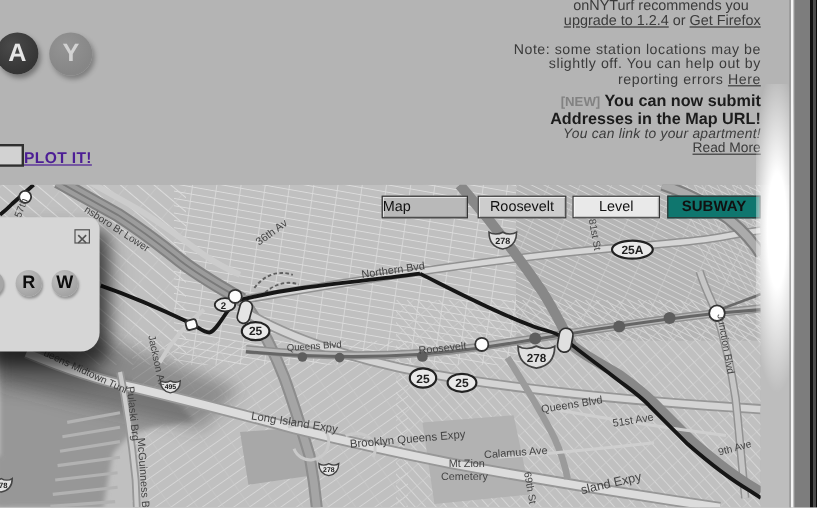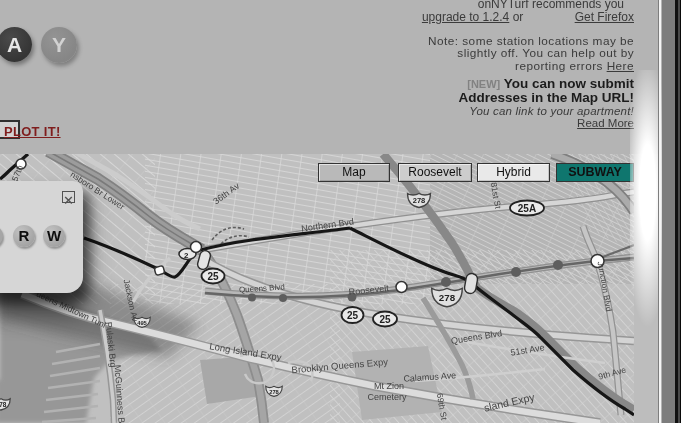--- a/index.html
+++ b/index.html
@@ -16,27 +16,27 @@
 <div class="abs" style="left:-3px;top:27px;width:35px;height:35px;border-radius:50%;background:radial-gradient(circle at 38% 32%, #4a4a4a, #353535 70%);box-shadow:2px 3px 4px rgba(0,0,0,0.35);"></div>
 
 <div class="abs" style="left:-3px;top:27px;width:35px;height:35px;text-align:center;line-height:35px;font-size:21px;font-weight:bold;color:#e6e6e6;">A</div>
 
 <div class="abs" style="left:41px;top:27px;width:36px;height:36px;border-radius:50%;background:radial-gradient(circle at 38% 32%, #949494, #868686 70%);box-shadow:2px 3px 4px rgba(0,0,0,0.3);"></div>
 
 <div class="abs" style="left:41px;top:27px;width:36px;height:36px;text-align:center;line-height:36px;font-size:21px;font-weight:bold;color:#d2d2d2;">Y</div>
 
 <div class="abs" style="left:-5px;top:120px;width:21px;height:15px;background:#d2d2d2;border:2px solid #2f2f2f;"></div>
 
-<div class="abs" style="left:4px;top:124px;font-size:13px;font-weight:bold;color:#7f1d1d;text-decoration:underline;letter-spacing:0.3px;">PLOT&nbsp;IT!</div>
+<div class="abs" style="left:20px;top:124px;font-size:13px;font-weight:bold;color:#4c1d95;text-decoration:underline;letter-spacing:0.3px;">PLOT&nbsp;IT!</div>
 
 <div class="abs" style="right:47px;top:-2px;width:360px;text-align:right;color:#3b3b3b;">
 
   <div style="font-size:12px;line-height:12px;margin-right:10px;">onNYTurf recommends you</div>
 
-  <div style="font-size:12px;line-height:12px;margin-top:1px;"><span style="text-decoration:underline;text-align:right;">upgrade to 1.2.4</span> or <span style="text-decoration:underline;margin-left:48px;">Get Firefox</span></div>
+  <div style="font-size:12px;line-height:12px;margin-top:1px;"><span style="text-decoration:underline;text-align:right;">upgrade to 1.2.4</span> or <span style="text-decoration:underline;">Get Firefox</span></div>
 
 
   <div style="margin-top:12px;font-size:11.8px;line-height:12.4px;letter-spacing:0.45px;">Note: some station locations may be<br>slightly off. You can help out by<br>reporting errors <span style="text-decoration:underline;">Here</span></div>
 
   <div style="margin-top:5px;font-size:13.5px;line-height:14px;color:#1c1c1c;font-weight:bold;"><span style="color:#828282;font-size:11px;">[NEW]</span> You can now submit<br>Addresses in the Map URL!</div>
 
   <div style="margin-top:1px;font-size:11.5px;line-height:11px;font-style:italic;letter-spacing:0.2px;">You can link to your apartment!</div>
 
   <div style="margin-top:1px;font-size:11.5px;line-height:11px;text-decoration:underline;">Read More</div>
 </div>
@@ -313,25 +313,25 @@
 
 <text x="613" y="376" transform="rotate(-15 613 376)" font-size="8.5" text-anchor="middle">9th Ave</text>
 
 <text x="510" y="406" transform="rotate(-13 510 406)" font-size="10.5" text-anchor="middle">sland Expy</text>
 
 <text x="128" y="301" transform="rotate(78 128 301)" font-size="8.5" text-anchor="middle">Jackson Av</text>
 </g>
 </svg>
 </div>
 
-<div class="abs" style="left:318px;top:163px;width:70px;height:17px;background:#b9b9b9;border:1px solid #333;box-shadow:inset 1px 1px 0 rgba(255,255,255,0.6), inset -1px -1px 0 rgba(0,0,0,0.15);text-align:center;line-height:17px;font-size:12px;color:#111;">Map</div>
+<div class="abs" style="left:318px;top:163px;width:70px;height:17px;background:#b9b9b9;border:1px solid #333;box-shadow:inset 1px 1px 0 rgba(255,255,255,0.6), inset -1px -1px 0 rgba(0,0,0,0.15);line-height:17px;font-size:12px;color:#111;">Map</div>
 
 <div class="abs" style="left:398px;top:163px;width:72px;height:17px;background:#cdcdcd;border:1px solid #333;box-shadow:inset 1px 1px 0 rgba(255,255,255,0.6), inset -1px -1px 0 rgba(0,0,0,0.15);text-align:center;line-height:17px;font-size:12px;color:#111;">Roosevelt</div>
 
-<div class="abs" style="left:477px;top:163px;width:71px;height:17px;background:#e9e9e9;border:1px solid #333;box-shadow:inset 1px 1px 0 rgba(255,255,255,0.6), inset -1px -1px 0 rgba(0,0,0,0.15);text-align:center;line-height:17px;font-size:12px;color:#111;">Hybrid</div>
+<div class="abs" style="left:477px;top:163px;width:71px;height:17px;background:#e9e9e9;border:1px solid #333;box-shadow:inset 1px 1px 0 rgba(255,255,255,0.6), inset -1px -1px 0 rgba(0,0,0,0.15);text-align:center;line-height:17px;font-size:12px;color:#111;">Level</div>
 
 <div class="abs" style="left:556px;top:163px;width:76px;height:17px;background:#0f766e;border:1px solid #333;text-align:center;line-height:17px;font-size:12.5px;font-weight:bold;color:#111;">SUBWAY</div>
 
 <div class="abs" style="left:-30px;top:181px;width:113px;height:112px;background:#d6d6d6;border-radius:0 10px 16px 0;box-shadow:7px 10px 12px rgba(0,0,0,0.52), 4px 20px 26px rgba(0,0,0,0.4);"></div>
 
 <div class="abs" style="left:62px;top:190.5px;width:11px;height:10.5px;background:#d6d6d6;border:1.4px solid #525252;">
 <svg width="11" height="10.5" viewBox="0 0 11 10.5">
         <path d="M2.2,2 L8.8,8.5 M8.8,2 L2.2,8.5" stroke="#525252" stroke-width="1.4"></path>
       </svg>
 </div>

